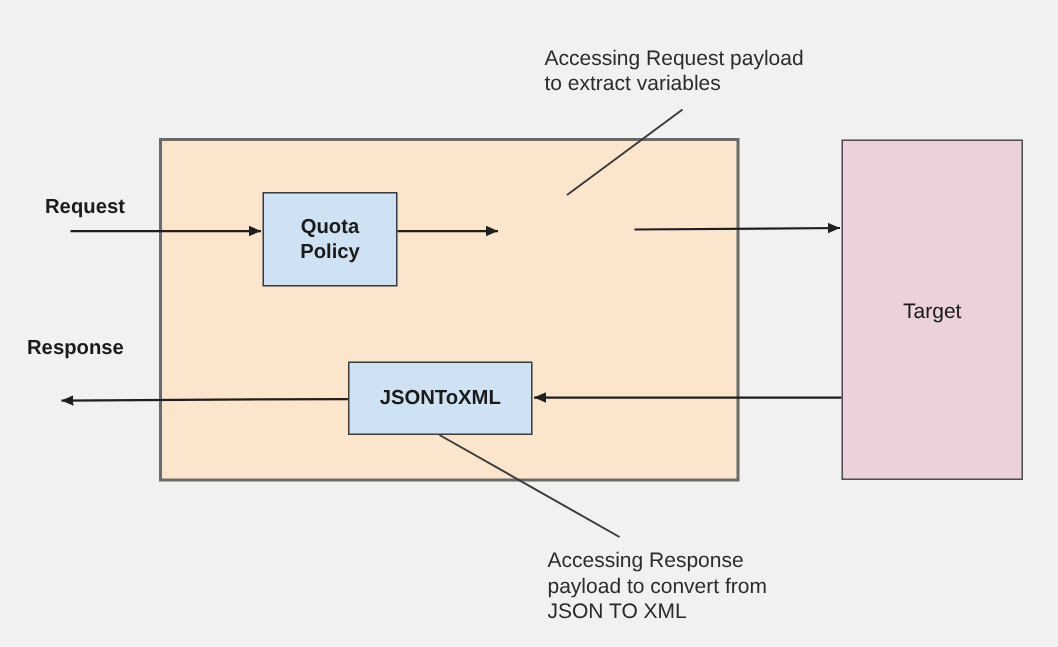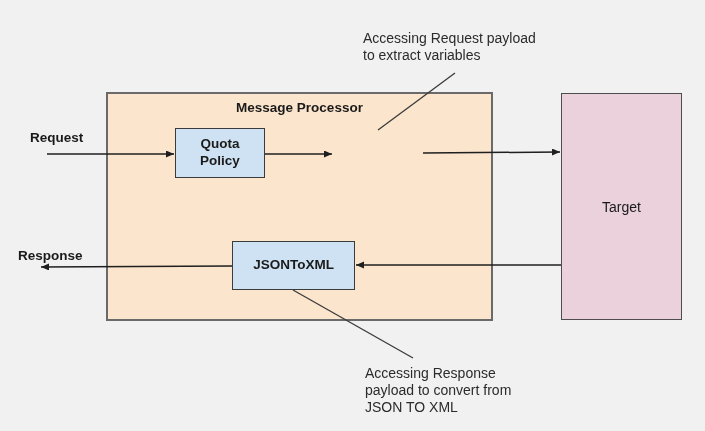--- a/index.html
+++ b/index.html
@@ -38,21 +38,21 @@
     display: flex;
     align-items: center;
     justify-content: center;
     text-align: center;
     font-weight: bold;
     font-size: 13.5px;
     line-height: 1.25;
     color: #1a1a1a;
     white-space: pre-line;
   }
-  .node-quota   { left: 175px; top: 128px; width: 90px;  height: 50px; }
+  .node-quota   { left: 175px; top: 128px; width: 90px;  height: 63px; }
   .node-extract { left: 333px; top: 128px; width: 90px;  height: 50px; }
   .node-json    { left: 232px; top: 241px; width: 123px; height: 49px; }
 
   .target-box {
     left: 561px; top: 93px;
     width: 121px; height: 227px;
     background: #ead1dc;
     border: 1.5px solid #4d4d4d;
     display: flex;
     align-items: center;
@@ -63,21 +63,21 @@
   }
 
   .flow-label {
     font-weight: bold;
     font-size: 13.5px;
     color: #1a1a1a;
     white-space: nowrap;
     text-align: center;
   }
   .label-request  { left: 30px; top: 130px; }
-  .label-response { left: 18px; top: 248px; }
+  .label-response { left: 18px; top: 224px; }
 
   .annotation {
     font-size: 14px;
     color: #2b2b2b;
     line-height: 1.22;
     white-space: pre-line;
   }
   .annotation-top    { left: 363px; top: 30px;  width: 210px; }
   .annotation-bottom { left: 365px; top: 365px; width: 210px; }
 
@@ -89,21 +89,20 @@
   }
   .edge   { stroke: #1f1f1f; stroke-width: 1.5; fill: none; }
   .leader { stroke: #3a3a3a; stroke-width: 1.3; fill: none; }
 </style>
 </head>
 <body>
 
 <div class="canvas">
 
   <div class="abs mp-box"></div>
-  <div class="abs mp-title">Message Processor</div>
 
   <div class="abs node node-quota">Quota
 Policy</div>
   <div class="abs node node-json">JSONToXML</div>
 
   <div class="abs target-box">
     <span>Target</span>
   </div>
 
   <div class="abs flow-label label-request">Request</div>

